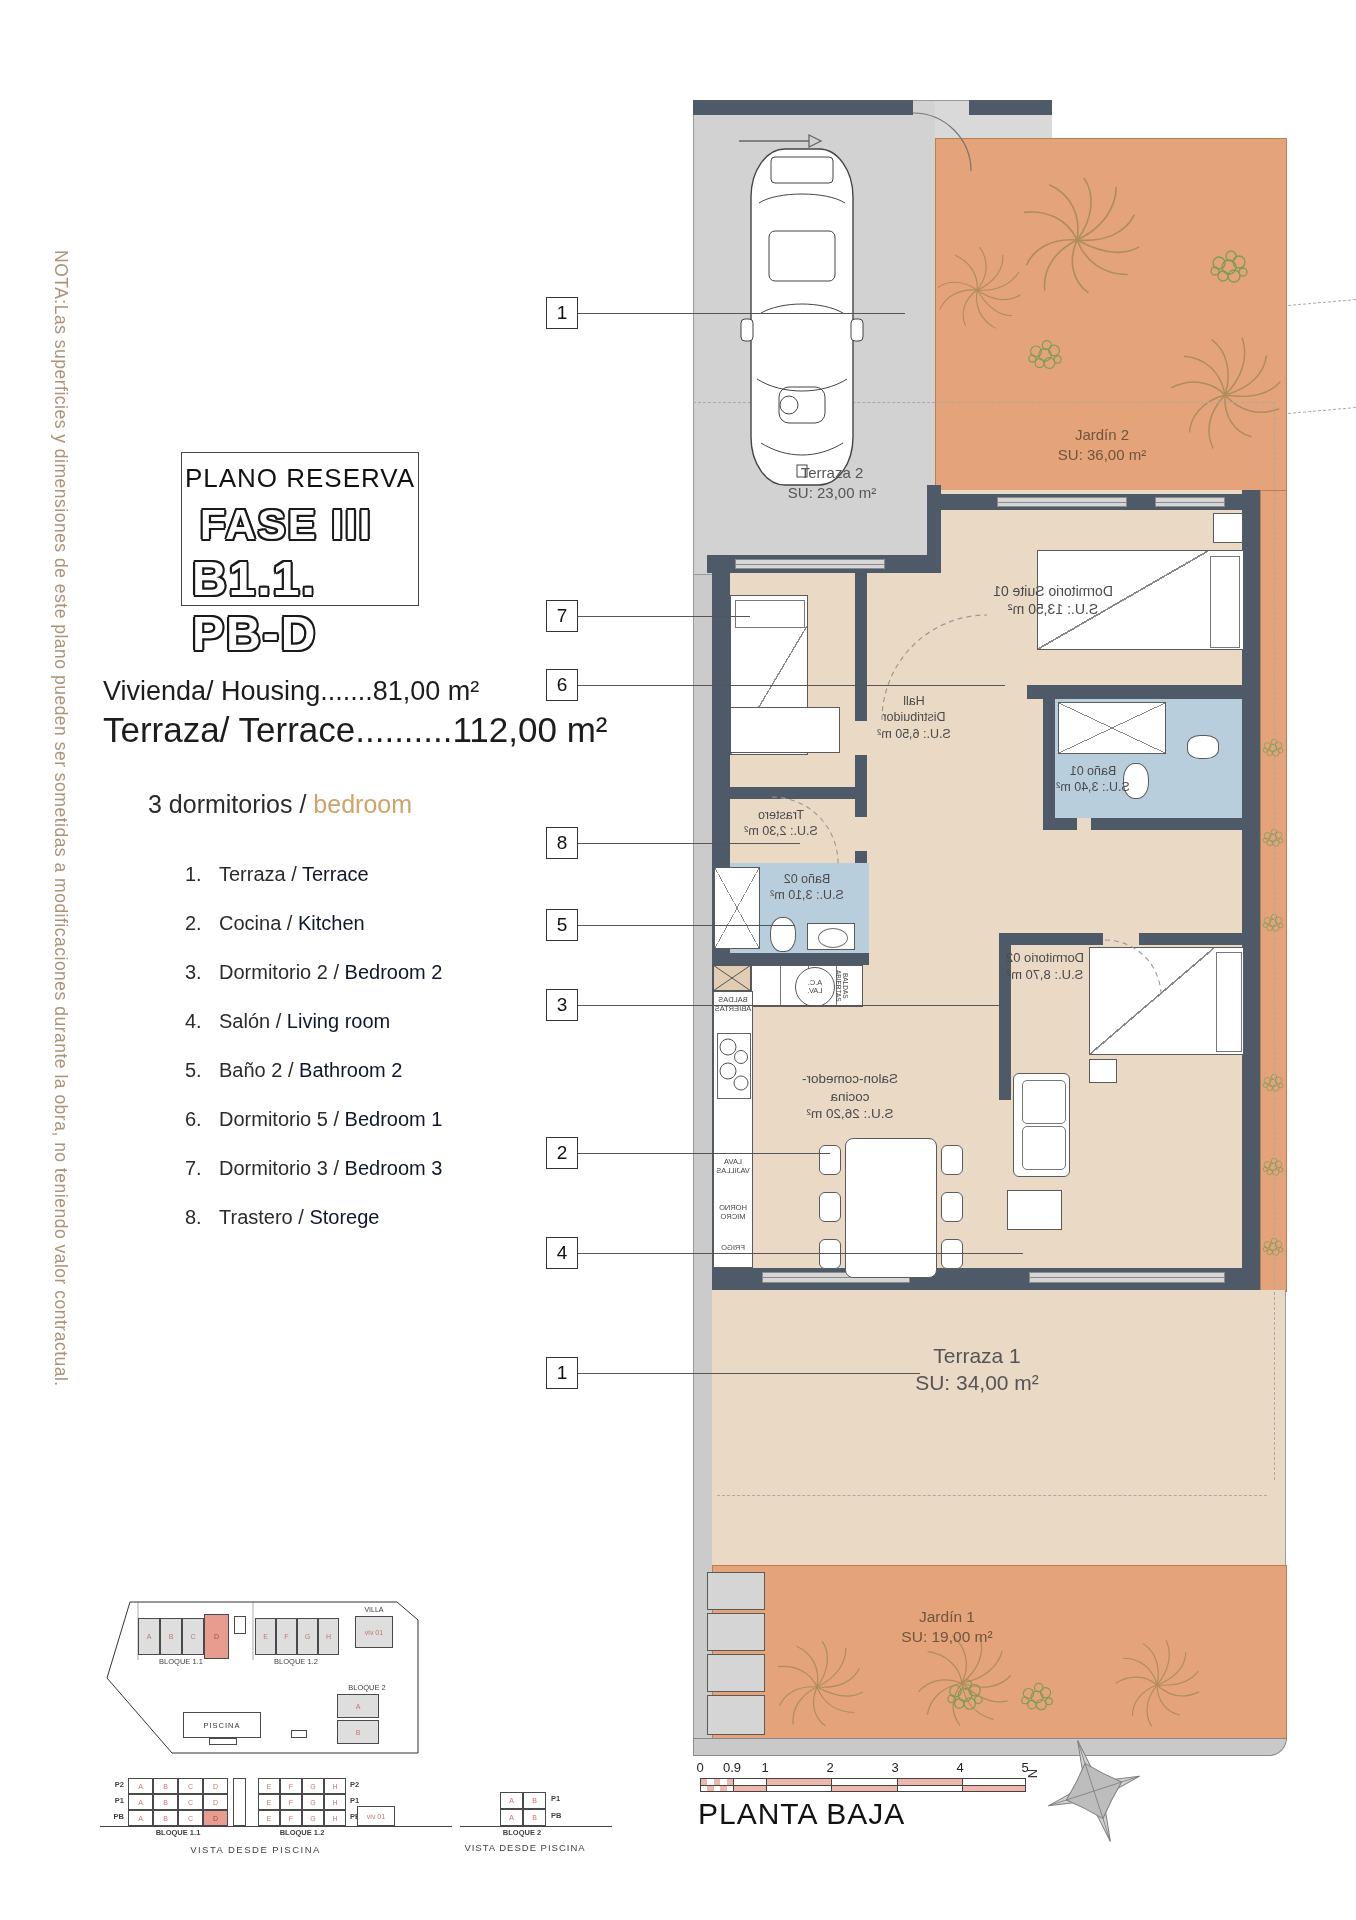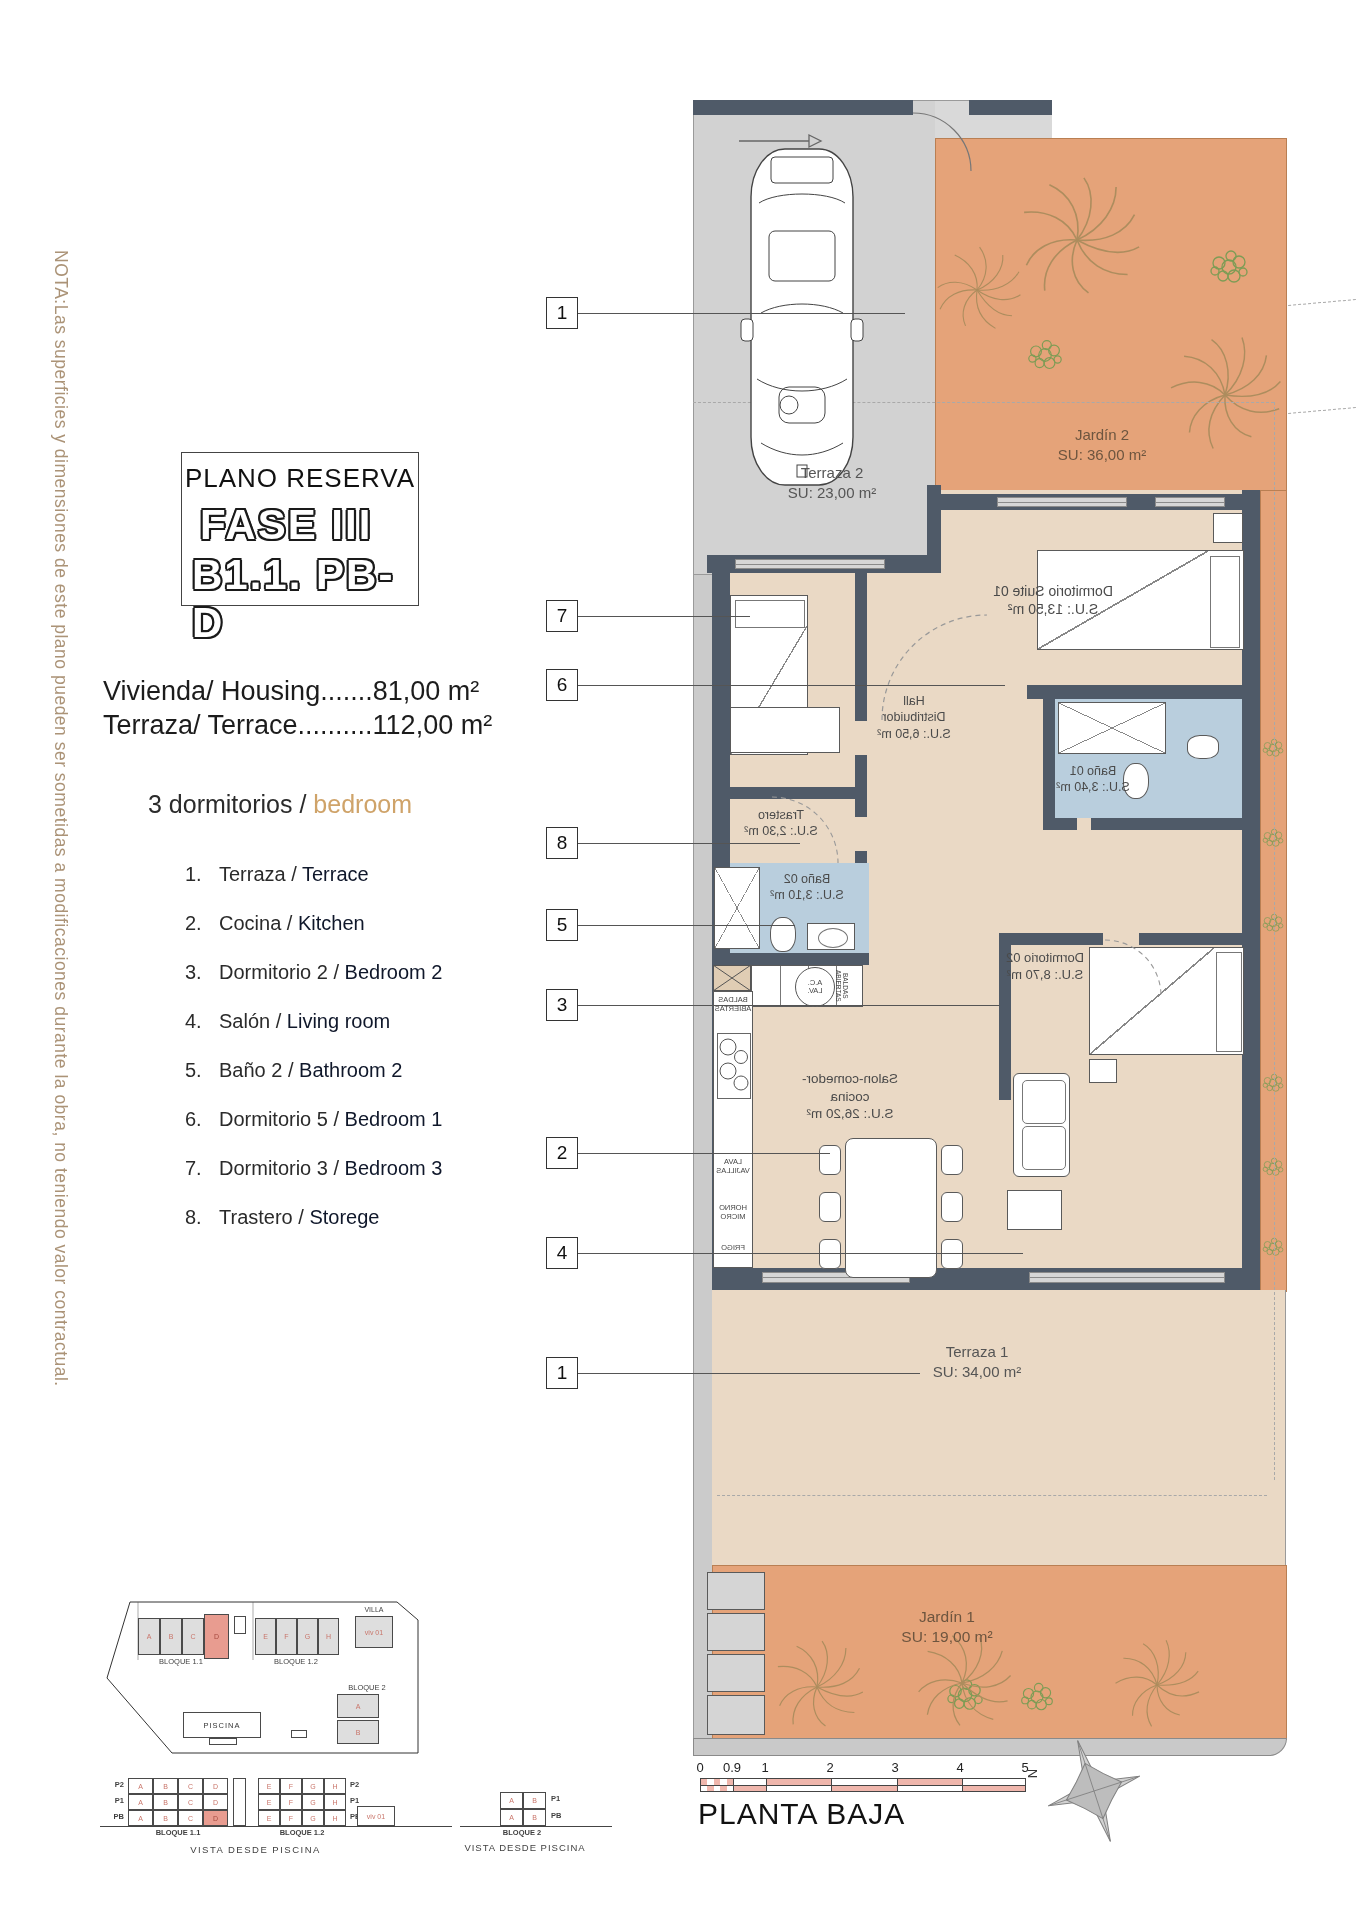--- a/index.html
+++ b/index.html
@@ -63,25 +63,25 @@
           <circle cx="-14" cy="4" r="4"></circle>
       </g>
     </defs>
   </svg>
 
   <div class="abs" style="left:50px;top:250px;height:1390px;writing-mode:vertical-rl;font-size:17.5px;letter-spacing:.5px;color:#ab9377">NOTA:Las superficies y dimensiones de este plano pueden ser sometidas a modificaciones durante la obra, no teniendo valor contractual.</div>
 
   <div class="abs" style="left:181px;top:452px;width:238px;height:154px;border:1.5px solid #444;box-sizing:border-box">
     <div class="abs" style="left:0;top:10px;width:100%;text-align:center;font-size:26px;letter-spacing:1px;color:#111">PLANO RESERVA</div>
     <div class="abs outline" style="left:18px;top:48px;font-size:42px">FASE III</div>
-    <div class="abs outline" style="left:10px;top:98px;font-size:42px">B1.1. PB-D</div>
+    <div class="abs outline" style="left:10px;top:98px;font-size:48px">B1.1. PB-D</div>
   </div>
 
   <div class="abs" style="left:103px;top:676px;font-size:27px;color:#1c1c1c;white-space:nowrap">Vivienda/ Housing.......81,00 m²</div>
-  <div class="abs" style="left:103px;top:710px;font-size:27px;color:#1c1c1c;white-space:nowrap">Terraza/ Terrace..........112,00 m²</div>
+  <div class="abs" style="left:103px;top:710px;font-size:35px;color:#1c1c1c;white-space:nowrap">Terraza/ Terrace..........112,00 m²</div>
 
   <div class="abs" style="left:148px;top:790px;font-size:25px;color:#2b2b2b;white-space:nowrap">
     <span>3 dormitorios / </span><span style="color:#cfa369">bedroom</span>
   </div>
 
   <div class="legend-item" style="top:863px">
     <span class="num">1.</span><span>Terraza / </span><span class="en">Terrace</span></div>
   <div class="legend-item" style="top:912px">
     <span class="num">2.</span><span>Cocina / </span><span class="en">Kitchen</span></div>
   <div class="legend-item" style="top:961px">
@@ -309,21 +309,21 @@
       </div>
     <div class="r label"></div>
     <div class="rlabel mir" style="left:312px;top:855px;width:112px;font-size:13px;color:#4a4a4a">
       <span>Dormitorio 02</span>
         <span>S.U.: 8,70 m²</span>
       </div>
     <div class="rlabel mir" style="left:108px;top:975px;width:130px;font-size:13.5px;color:#4a4a4a">
       <span>Salon-comedor-cocina</span>
         <span>S.U.: 26,20 m²</span>
       </div>
-    <div class="rlabel" style="left:230px;top:1247px;width:140px;font-size:15px">
+    <div class="rlabel" style="left:230px;top:1247px;width:140px;font-size:21px">
       <span>Terraza 1</span>
         <span>SU: 34,00 m²</span>
       </div>
     <div class="rlabel" style="left:200px;top:1512px;width:140px;font-size:15.5px;color:#6d553f">
       <span>Jardín 1</span>
         <span>SU: 19,00 m²</span>
       </div>
   </div>
 
   <div class="dashH" style="left:1288px;top:302px;width:68px;transform:rotate(-5deg)"></div>

